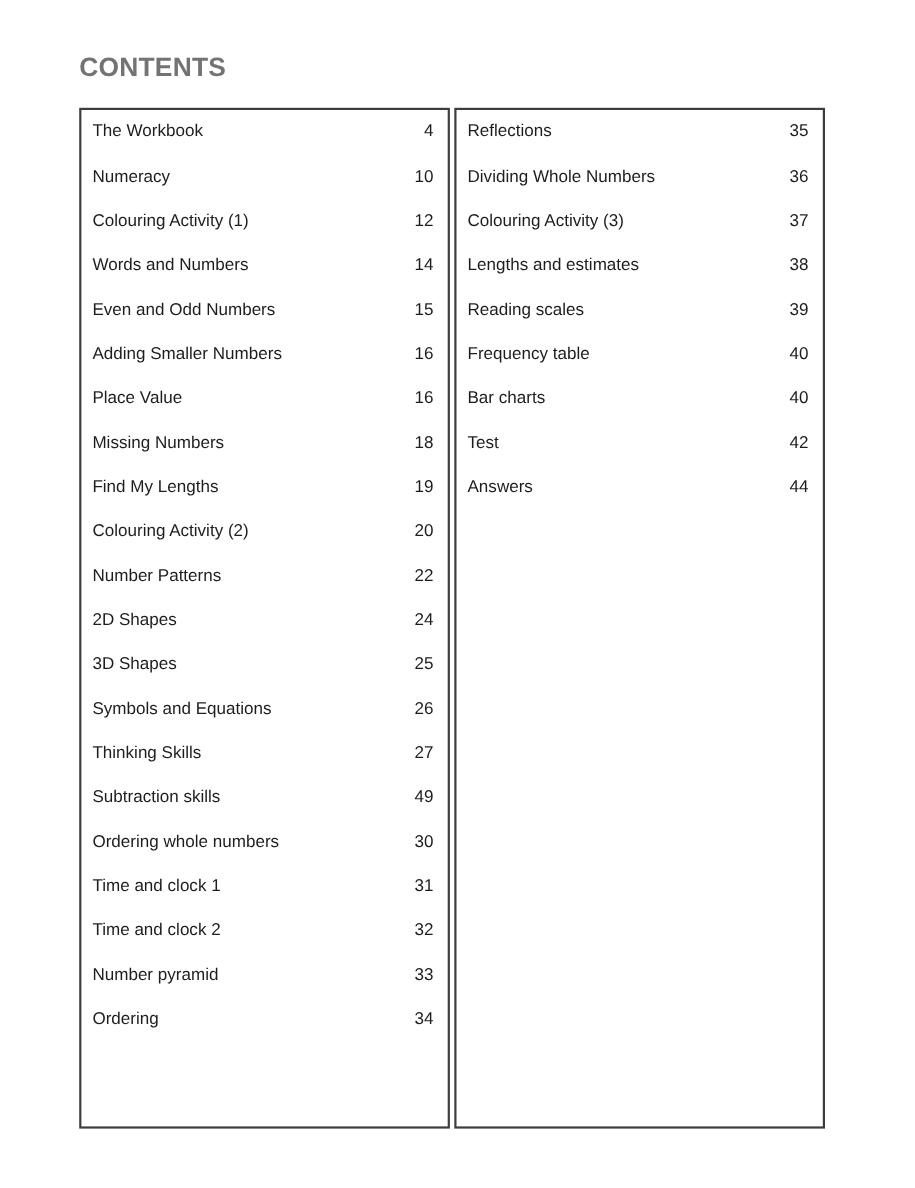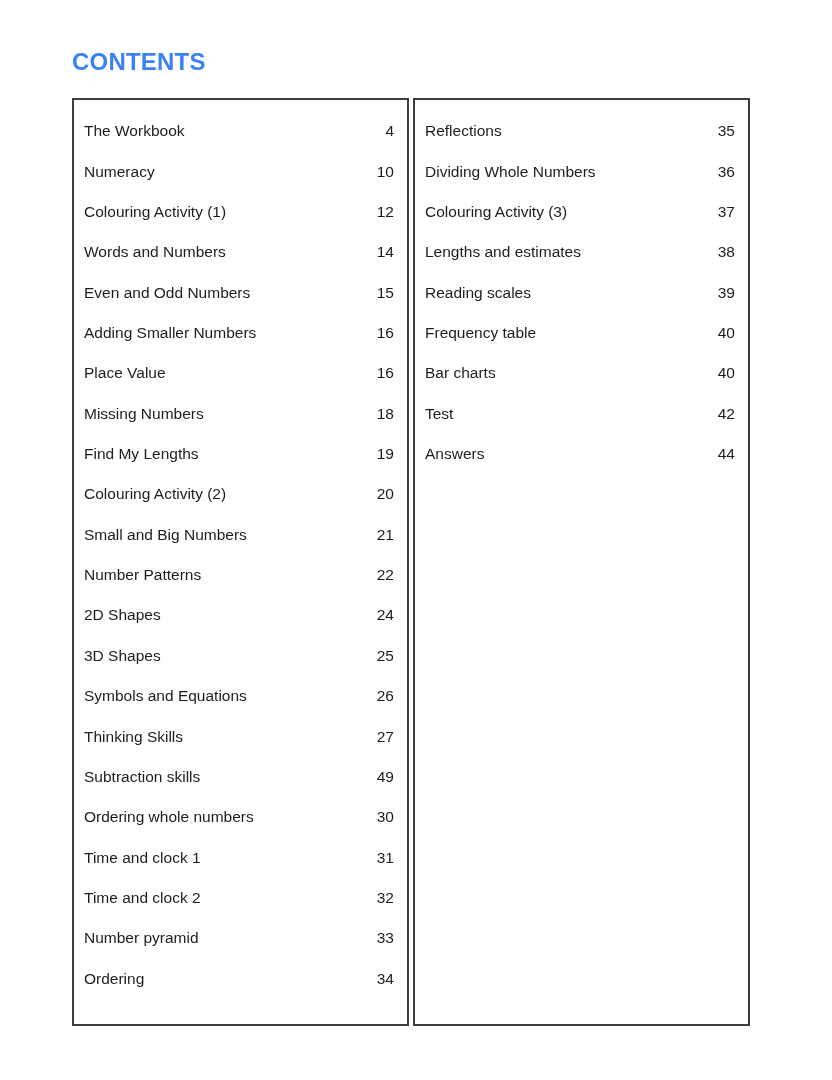--- a/index.html
+++ b/index.html
@@ -15,21 +15,21 @@
     font-family: "Liberation Sans", sans-serif;
     overflow: hidden;
   }
   .page-title {
     position: absolute;
     left: 72px;
     top: 48px;
     margin: 0;
     font-size: 24px;
     font-weight: 700;
-    color: #3b82f6;
+    color: #737373;
     letter-spacing: 0.2px;
   }
   .toc {
     position: absolute;
     left: 72px;
     top: 98px;
     width: 678px;
     height: 928px;
     display: flex;
     gap: 4px;
@@ -38,21 +38,21 @@
     flex: 1 1 0;
     border: 2px solid #3d3d3d;
     box-sizing: border-box;
     padding: 0 13px 0 10px;
     overflow: hidden;
     background: #ffffff;
   }
   .toc-row {
     height: 40.35px;
     display: flex;
-    align-items: flex-end;
+    align-items: center;
     justify-content: space-between;
   }
   .toc-label {
     font-size: 15.5px;
     color: #1d1d1d;
     white-space: nowrap;
   }
   .toc-page {
     font-size: 15.5px;
     color: #1d1d1d;
@@ -111,24 +111,20 @@
   <div class="toc-row">
     <span class="toc-label">Find My Lengths</span>
     <span class="toc-page">19</span>
   </div>
 
   <div class="toc-row">
     <span class="toc-label">Colouring Activity (2)</span>
     <span class="toc-page">20</span>
   </div>
 
-  <div class="toc-row">
-    <span class="toc-label">Small and Big Numbers</span>
-    <span class="toc-page">21</span>
-  </div>
 
   <div class="toc-row">
     <span class="toc-label">Number Patterns</span>
     <span class="toc-page">22</span>
   </div>
 
   <div class="toc-row">
     <span class="toc-label">2D Shapes</span>
     <span class="toc-page">24</span>
   </div>

